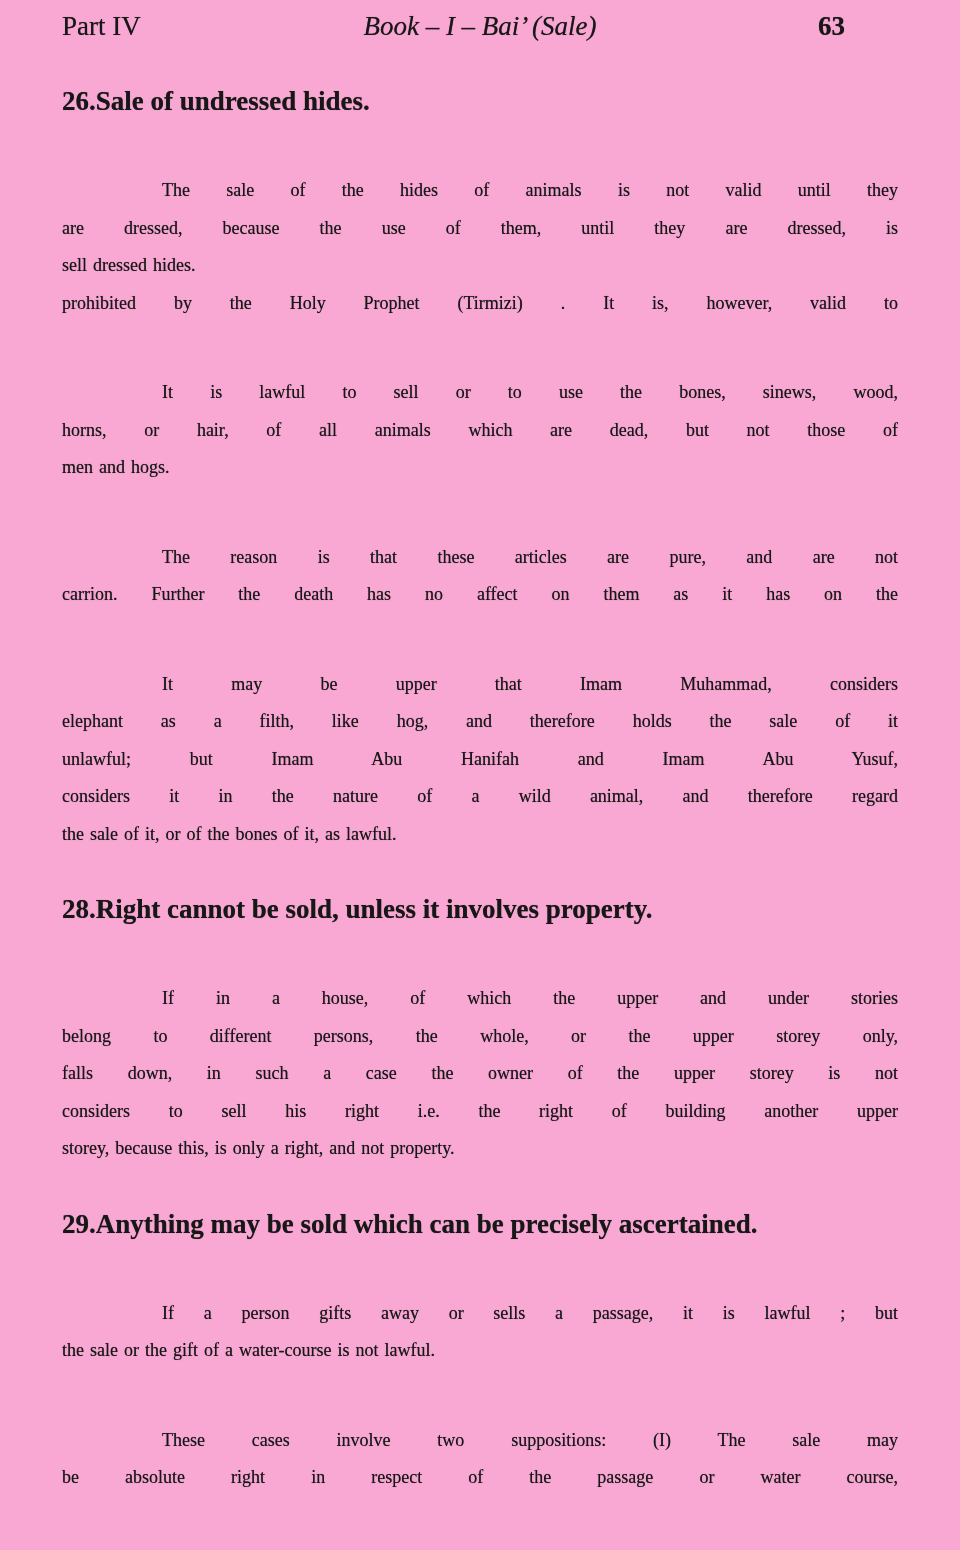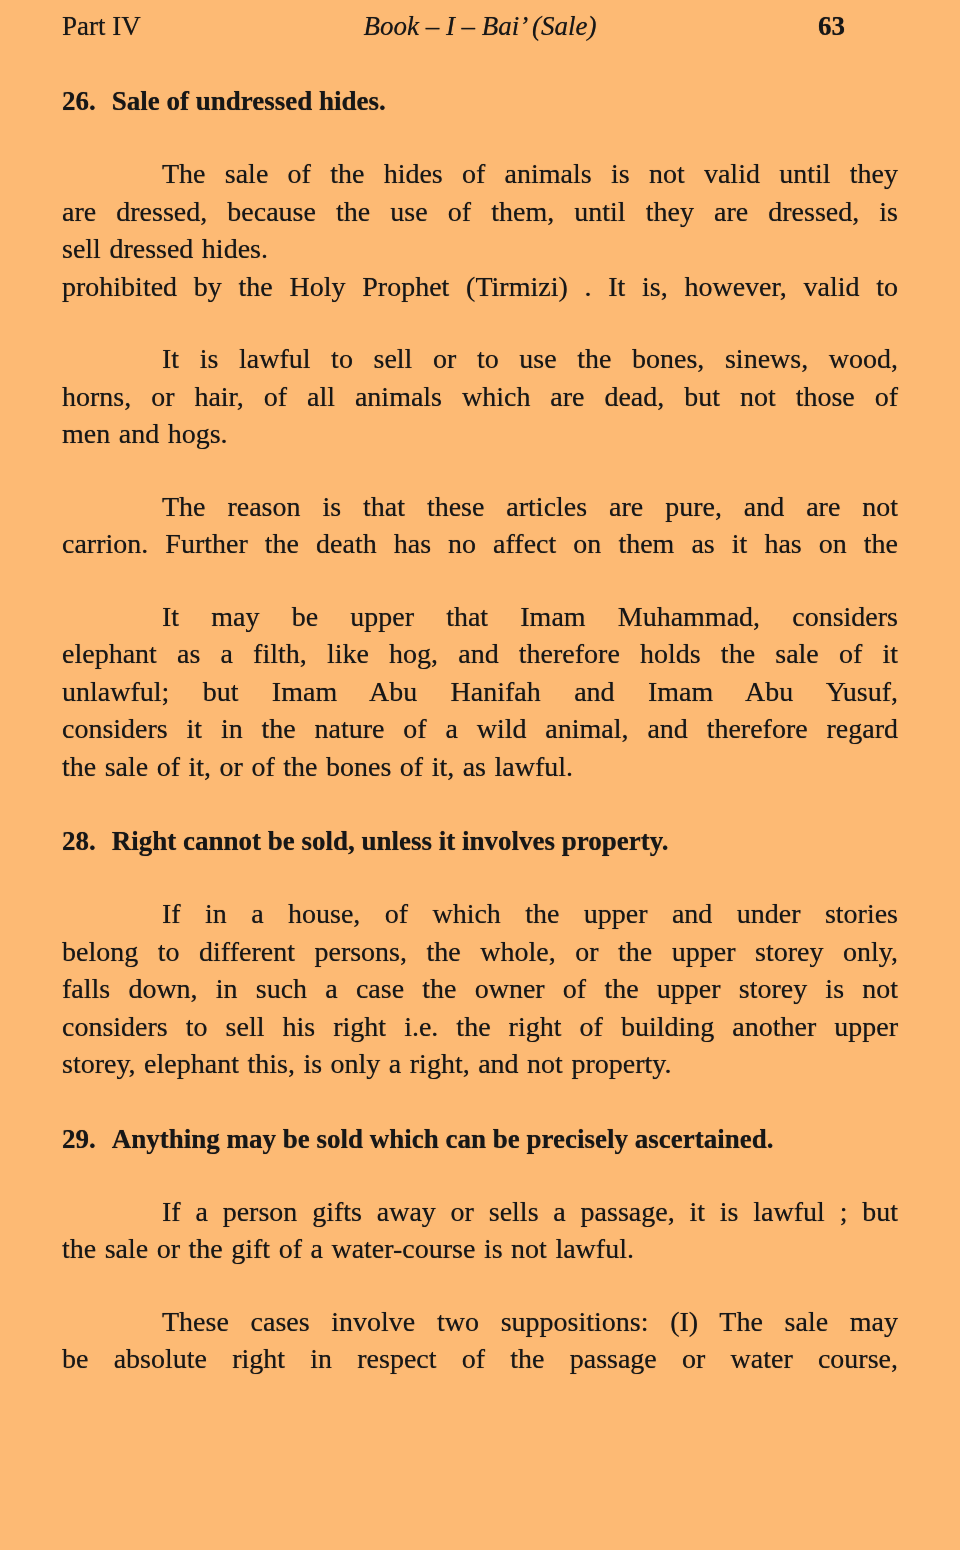--- a/index.html
+++ b/index.html
@@ -4,21 +4,21 @@
 <style>
   html, body {
     margin: 0;
     padding: 0;
     background: #ffffff;
   }
   .page {
     position: relative;
     width: 960px;
     height: 1550px;
-    background: #fdba74;
+    background: #f9a8d4;
     overflow: hidden;
     font-family: "Liberation Serif", "DejaVu Serif", serif;
     color: #171717;
     text-shadow: 0 0 0.7px rgba(25,25,25,0.65);
   }
   .content {
     position: absolute;
     left: 62px;
     top: 8px;
     width: 836px;
@@ -34,25 +34,25 @@
   .rh-center{ text-align: center; font-style: italic; }
   .rh-right { text-align: right; padding-right: 53px; font-weight: bold; }
 
   .block.heading {
     margin-top: 38px;
     font-weight: bold;
     font-size: 27px;
     line-height: 37px;
     white-space: nowrap;
   }
-  .heading .h-num { margin-right: 16px; }
+  .heading .h-num { }
 
   .block.para {
-    margin-top: 35px;
-    font-size: 28px;
+    margin-top: 52px;
+    font-size: 18px;
   }
   .para .line {
     line-height: 37.5px;
     text-align: justify;
     text-align-last: justify;
     word-spacing: 1.5px;
   }
   .para .line.first { text-indent: 100px; }
   .para .line.last  { text-align: left; text-align-last: left; }
 </style>
@@ -91,21 +91,21 @@
           <div class="line">unlawful; but Imam Abu Hanifah and Imam Abu Yusuf,</div>
           <div class="line">considers it in the nature of a wild animal, and therefore regard</div>
           <div class="line last">the sale of it, or of the bones of it, as lawful.</div>
         </div>
         <div class="block heading"><span class="h-num">28.</span><span class="h-text">Right cannot be sold, unless it involves property.</span></div>
         <div class="block para">
           <div class="line first">If in a house, of which the upper and under stories</div>
           <div class="line">belong to different persons, the whole, or the upper storey only,</div>
           <div class="line">falls down, in such a case the owner of the upper storey is not</div>
           <div class="line">considers to sell his right i.e. the right of building another upper</div>
-          <div class="line last">storey, elephant this, is only a right, and not property.</div>
+          <div class="line last">storey, because this, is only a right, and not property.</div>
         </div>
         <div class="block heading"><span class="h-num">29.</span><span class="h-text">Anything may be sold which can be precisely ascertained.</span></div>
         <div class="block para">
           <div class="line first">If a person gifts away or sells a passage, it is lawful ; but</div>
           <div class="line last">the sale or the gift of a water-course is not lawful.</div>
         </div>
         <div class="block para">
           <div class="line first">These cases involve two suppositions: (I) The sale may</div>
           <div class="line">be absolute right in respect of the passage or water course,</div>
         </div>

